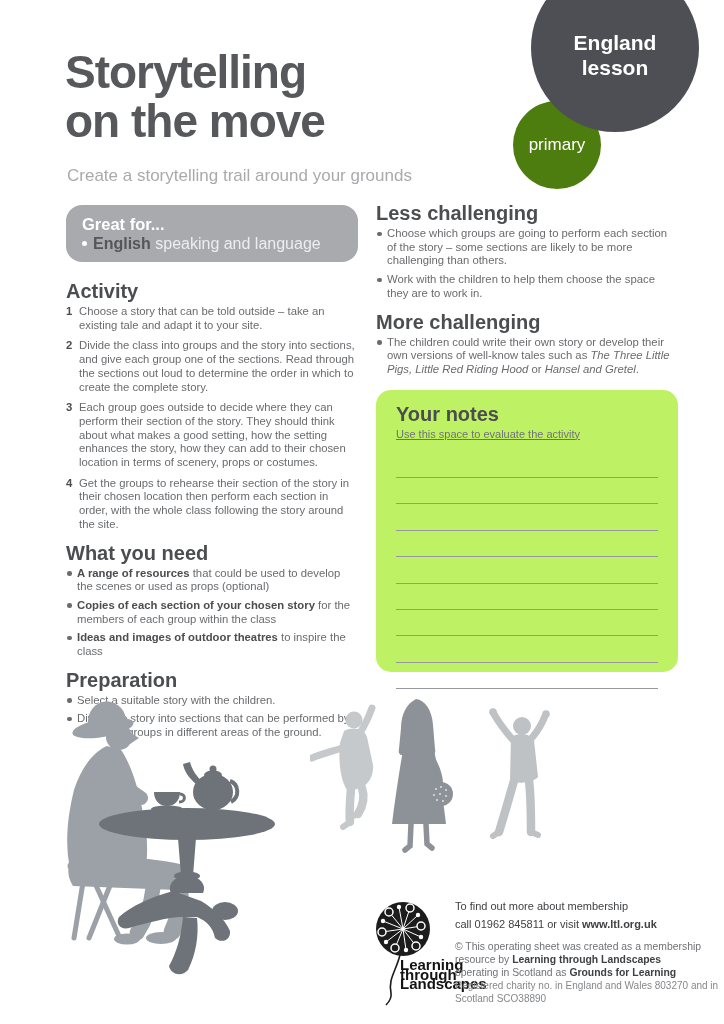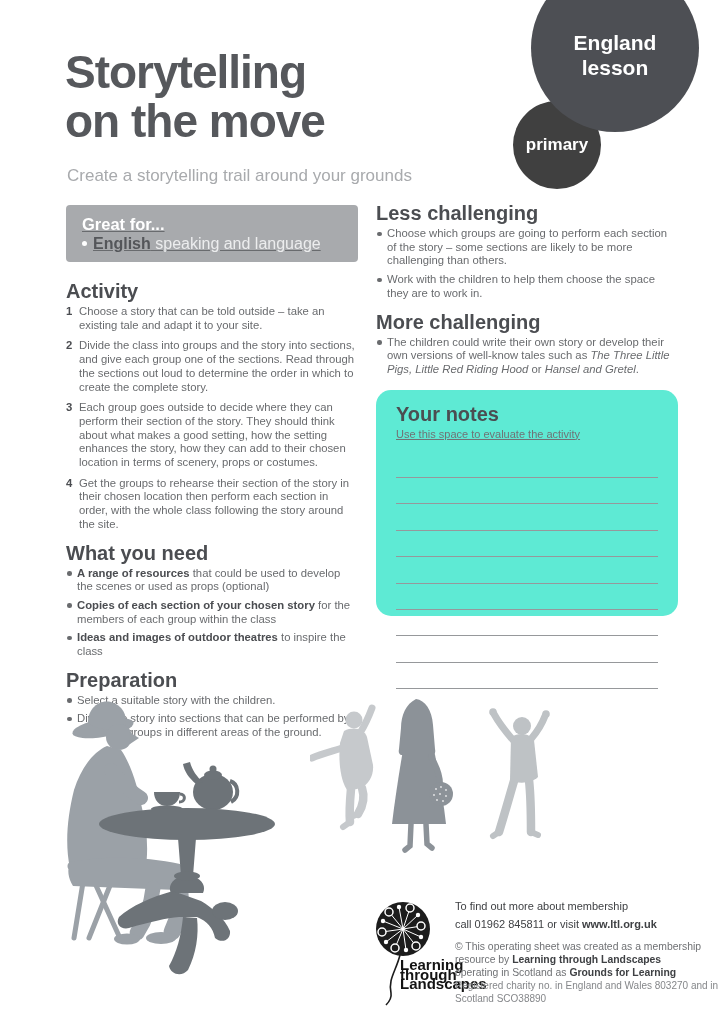--- a/index.html
+++ b/index.html
@@ -10,48 +10,48 @@
   .title{position:absolute;left:65px;top:48px;margin:0;font-size:46px;line-height:49px;
          font-weight:bold;color:#56585c;letter-spacing:-1px;}
   .title span{display:block;}
   .subtitle{position:absolute;left:67px;top:166px;font-size:17px;color:#a8aaad;}
 
   .badge-outdoor{position:absolute;left:531px;top:-36px;width:168px;height:168px;border-radius:50%;
          background:#4d4f54;color:#fff;z-index:2;display:flex;flex-direction:column;
          align-items:center;justify-content:center;padding-top:14px;box-sizing:border-box;
          font-weight:bold;font-size:21px;line-height:25px;text-align:center;}
   .badge-primary{position:absolute;left:513px;top:101px;width:88px;height:88px;border-radius:50%;
-         background:#404040;color:#fff;z-index:1;display:flex;align-items:center;justify-content:center;
-         font-weight:bold;font-size:17px;}
+         background:#4d7c0f;color:#fff;z-index:1;display:flex;align-items:center;justify-content:center;
+         font-weight:normal;font-size:17px;}
 
   
   .col{position:absolute;top:205px;}
   .col-left{left:66px;width:292px;}
   .col-right{left:376px;width:302px;top:204px;}
 
   h2{font-size:20px;line-height:19px;font-weight:bold;color:#4b4d51;margin:0 0 4px 0;}
   .mt{margin-top:12px;}
 
   
-  .great-for{background:#a8aaad;border-radius:4px;padding:9px 16px 12px 16px;margin-bottom:20px;text-decoration:underline;}
+  .great-for{background:#a8aaad;border-radius:16px;padding:9px 16px 12px 16px;margin-bottom:20px;}
   .gf-heading{color:#fff;font-weight:bold;font-size:16.5px;line-height:20px;}
   .gf-item{margin-top:3px;font-size:16px;line-height:13px;color:#ecedee;position:relative;padding-left:11px;}
   .gf-item::before{content:"";position:absolute;left:0;top:4px;width:5px;height:5px;border-radius:50%;background:#fff;}
   .gf-item b{color:#54565a;}
 
   
   ol.steps,ul.bul{list-style:none;margin:0 0 0 0;padding:0;}
   ol.steps li{position:relative;padding-left:13px;margin-bottom:7px;font-size:11.3px;line-height:13.7px;}
   ol.steps .num{position:absolute;left:0;top:0;font-weight:bold;color:#4b4d51;}
   ul.bul li{position:relative;padding-left:11px;margin-bottom:5px;font-size:11.3px;line-height:13.7px;}
   ul.bul li::before{content:"";position:absolute;left:1px;top:4.5px;width:4.5px;height:4.5px;border-radius:50%;background:#696b6e;}
   ul.bul b{color:#4b4d51;}
 
   
-  .notes-box{background:#5eead4;border-radius:15px;margin-top:13px;height:226px;box-sizing:border-box;
+  .notes-box{background:#bef264;border-radius:15px;margin-top:13px;height:282px;box-sizing:border-box;
              padding:15px 20px 14px 20px;}
   .notes-sub{font-size:11px;color:#707275;margin-top:2px;text-decoration:underline;}
   .notes-lines{margin-top:12px;}
   .note-line{height:25.4px;border-bottom:1px solid #96989b;}
 
   
   .svg-abs{position:absolute;}
 
   
   .foot-member{position:absolute;left:455px;top:898px;font-size:11px;line-height:17.5px;color:#3f4144;}

